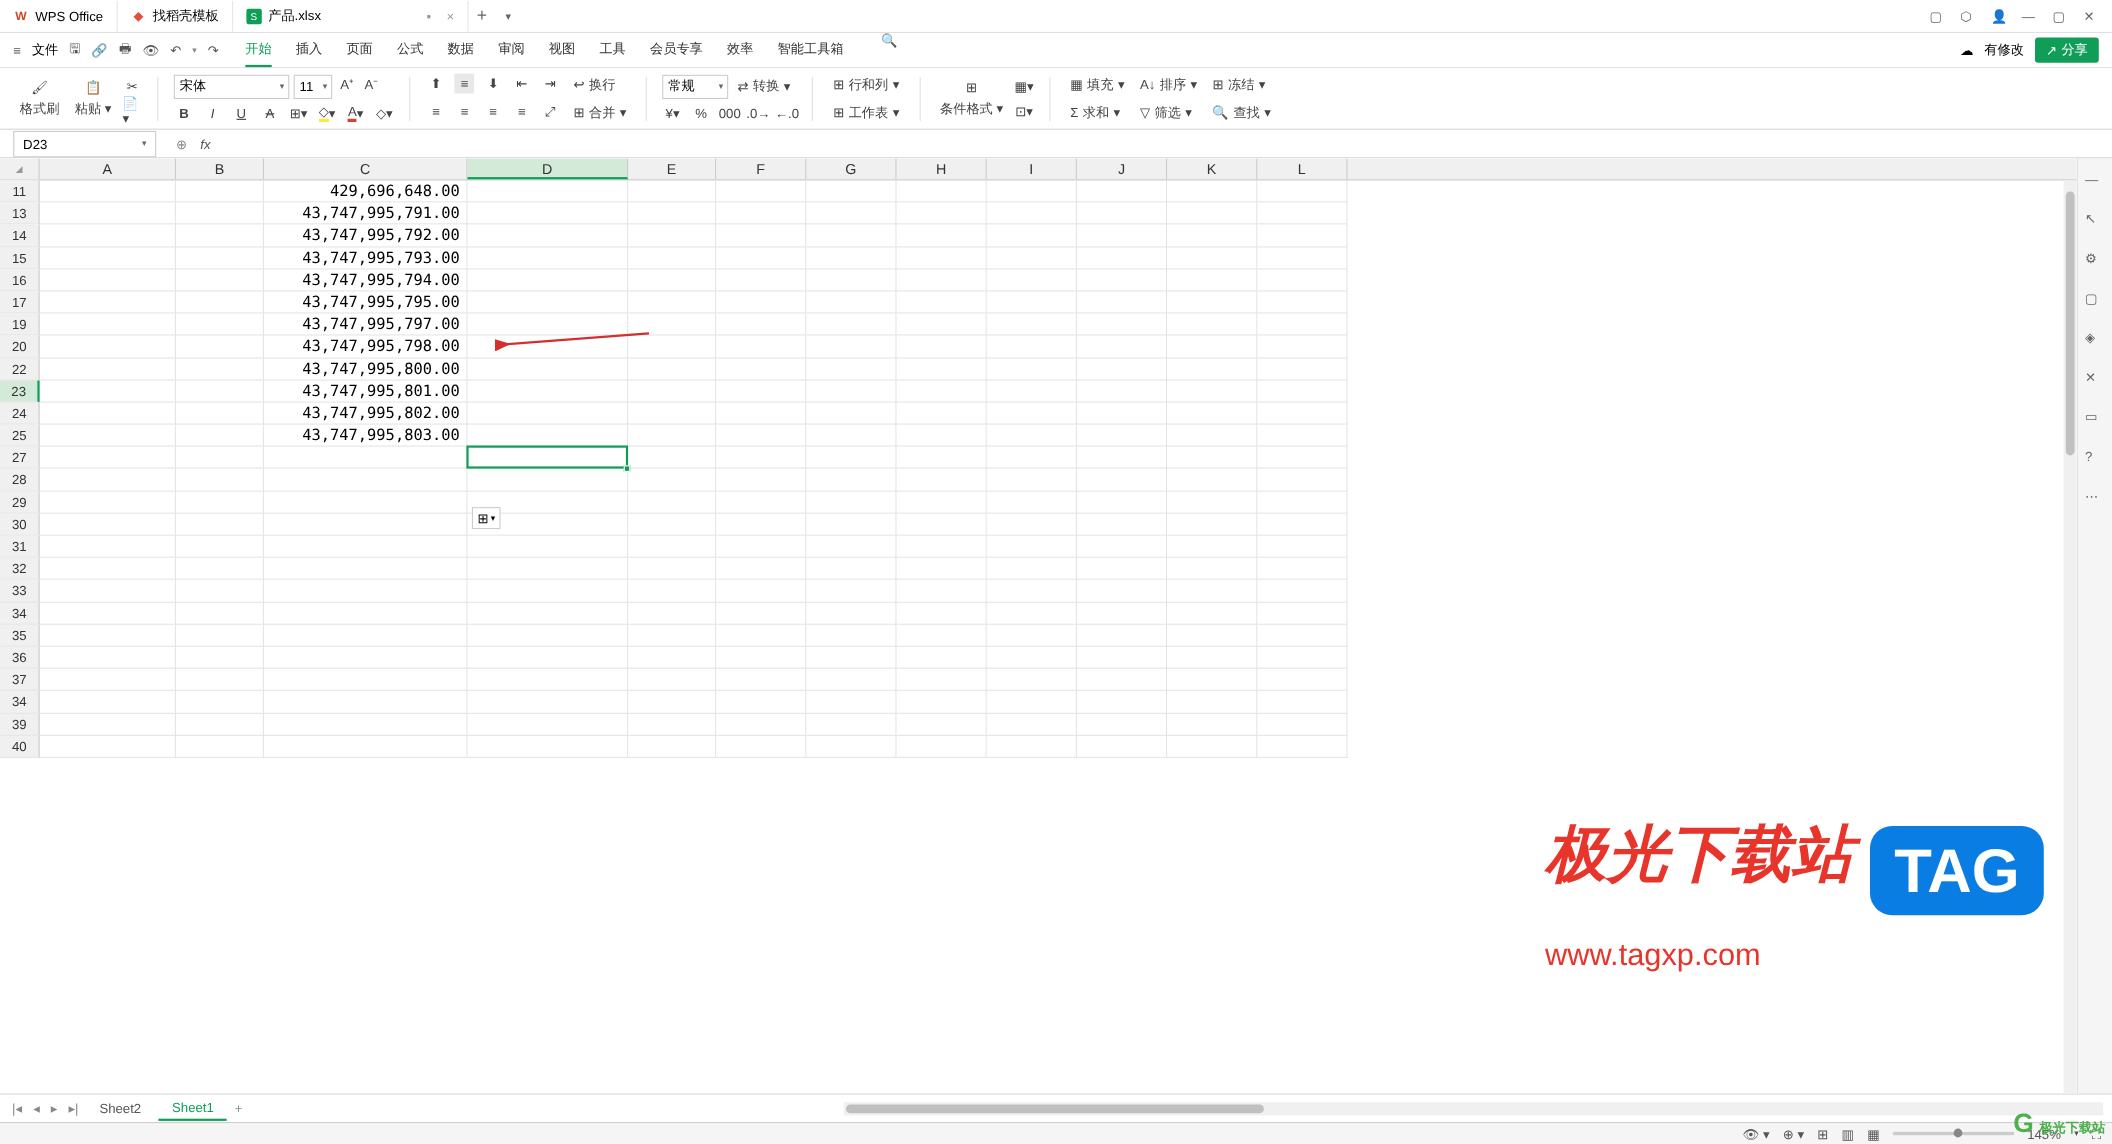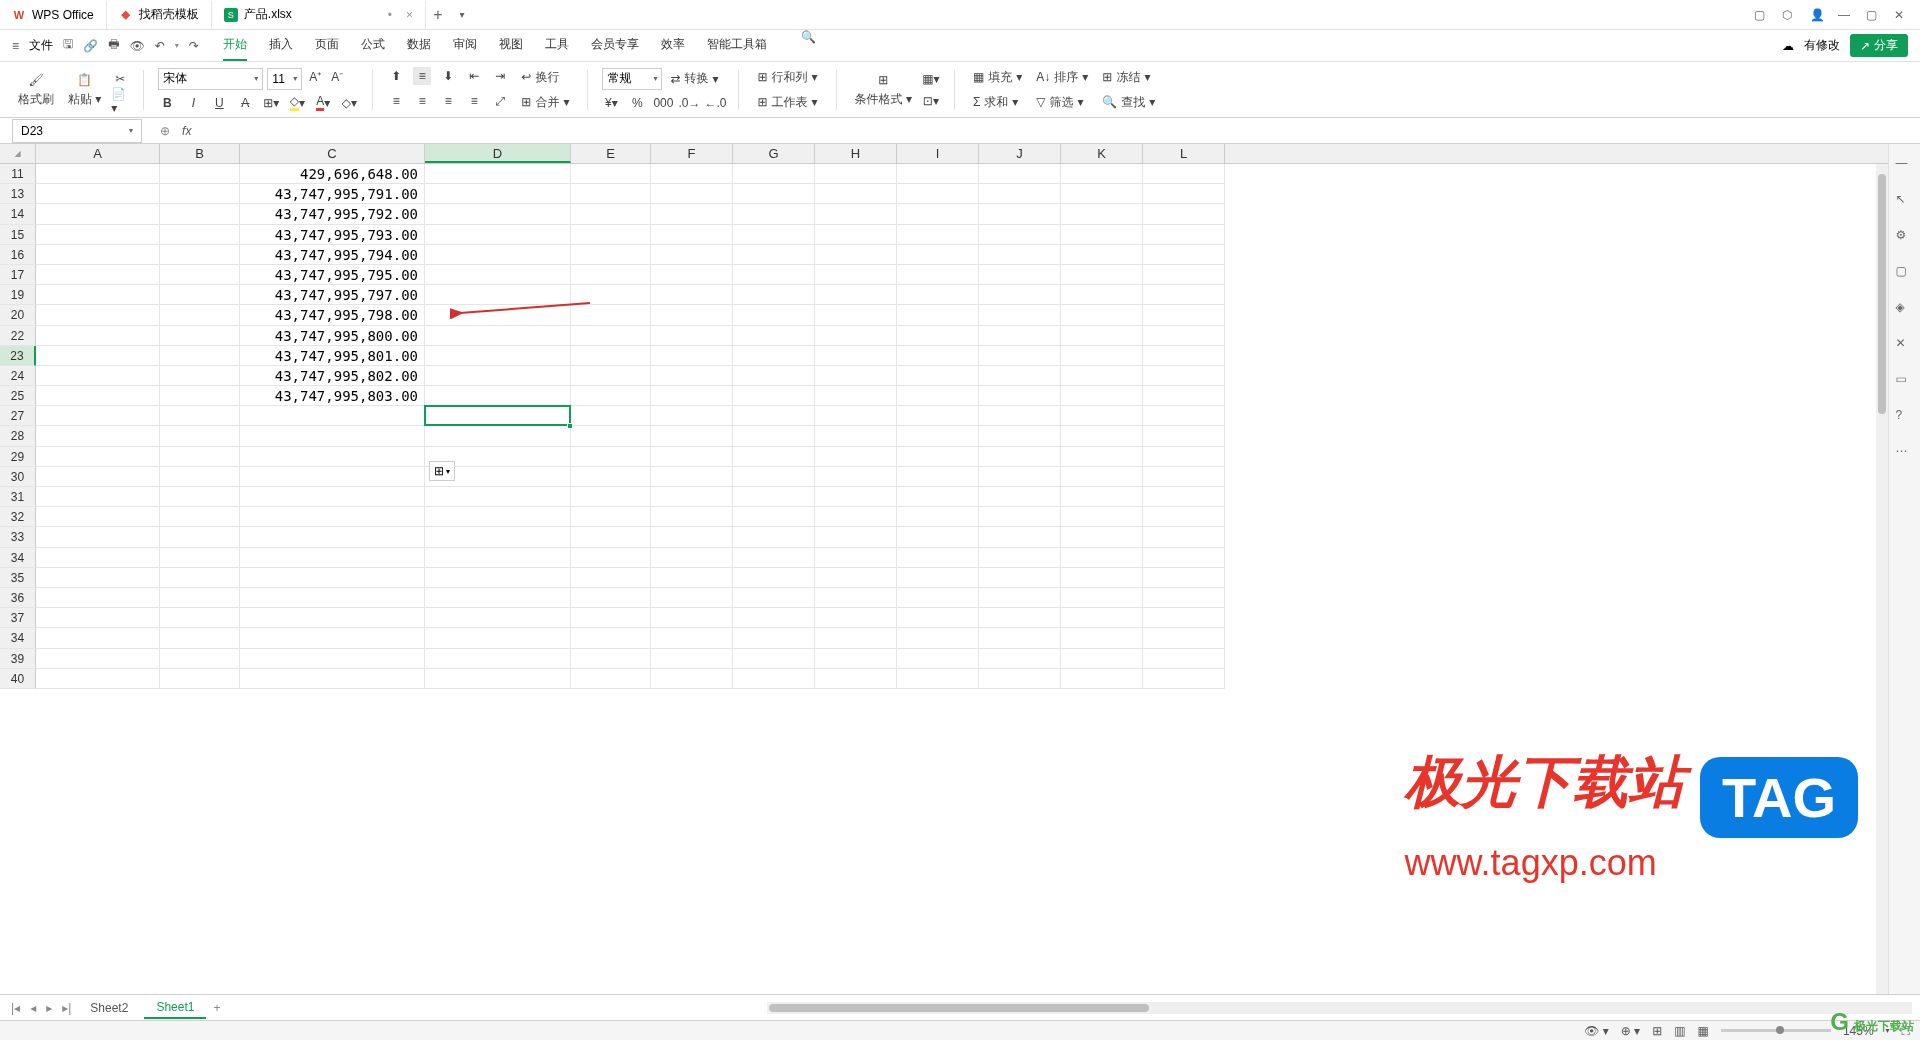--- a/index.html
+++ b/index.html
@@ -60,21 +60,21 @@
 .sheet-tabs{height:26px;background:#fff;display:flex;align-items:center;border-top:1px solid #d0d0d0;padding:0 8px;gap:4px;}
 .sheet-nav{color:#888;cursor:pointer;padding:0 3px;}
 .sheet-tab{padding:3px 12px;color:#555;cursor:pointer;}
 .sheet-tab.active{color:#0f9d58;border-bottom:2px solid #0f9d58;font-weight:500;}
 .statusbar{height:20px;background:#f5f5f5;display:flex;align-items:center;justify-content:flex-end;padding:0 10px;gap:12px;border-top:1px solid #d0d0d0;font-size:11px;color:#555;}
 .zoom-slider{width:110px;height:3px;background:#ccc;position:relative;}
 .zoom-thumb{position:absolute;width:8px;height:8px;background:#888;border-radius:50%;top:-3px;left:50%;}
 .watermark{position:absolute;right:30px;bottom:110px;pointer-events:none;}
 .wm-text{font-size:56px;font-weight:bold;color:#e7352c;font-style:italic;}
 .wm-tag{display:inline-block;background:#0a7de3;color:#fff;font-size:56px;font-weight:bold;padding:8px 22px;border-radius:20px;margin-left:12px;vertical-align:middle;}
-.wm-url{font-size:36px;color:#e7352c;margin-top:4px;}
+.wm-url{font-size:28px;color:#e7352c;margin-top:20px;}
 .wm2{position:absolute;right:6px;bottom:4px;color:#4db04d;font-size:18px;font-weight:bold;}
 .scroll-v{position:absolute;right:0;top:20px;bottom:0;width:12px;background:#f0f0f0;}
 .scroll-v-thumb{position:absolute;width:8px;left:2px;background:#c0c0c0;border-radius:4px;}
 .scroll-h{height:12px;background:#f0f0f0;margin-left:540px;position:relative;flex:1;}
 .scroll-h-thumb{position:absolute;height:8px;top:2px;background:#c0c0c0;border-radius:4px;}
 .ribbon-col{display:flex;flex-direction:column;gap:4px;}
 </style>
 </head>
 <body>
 

